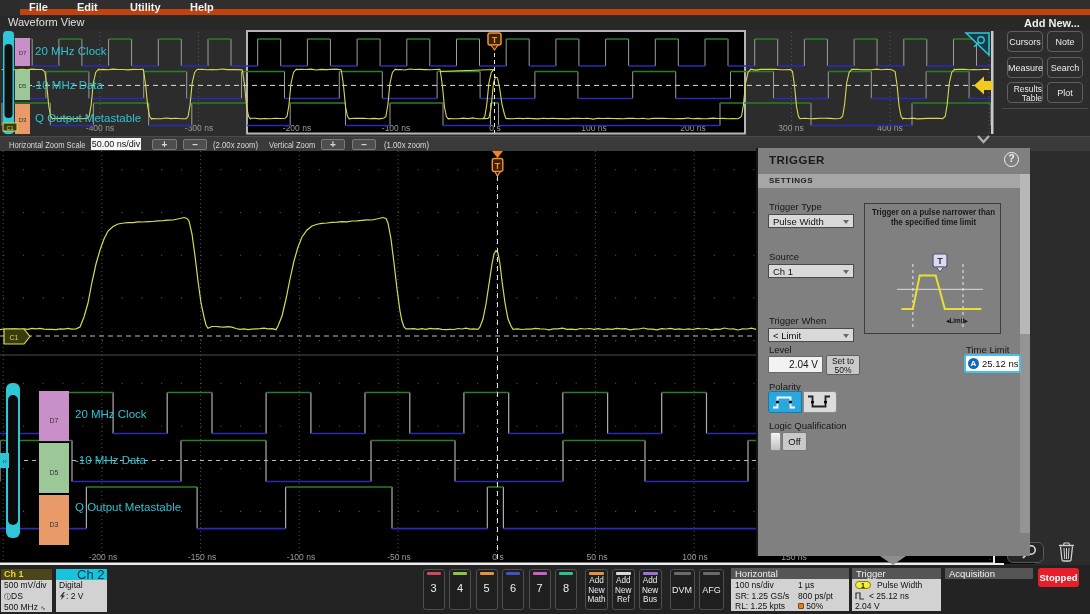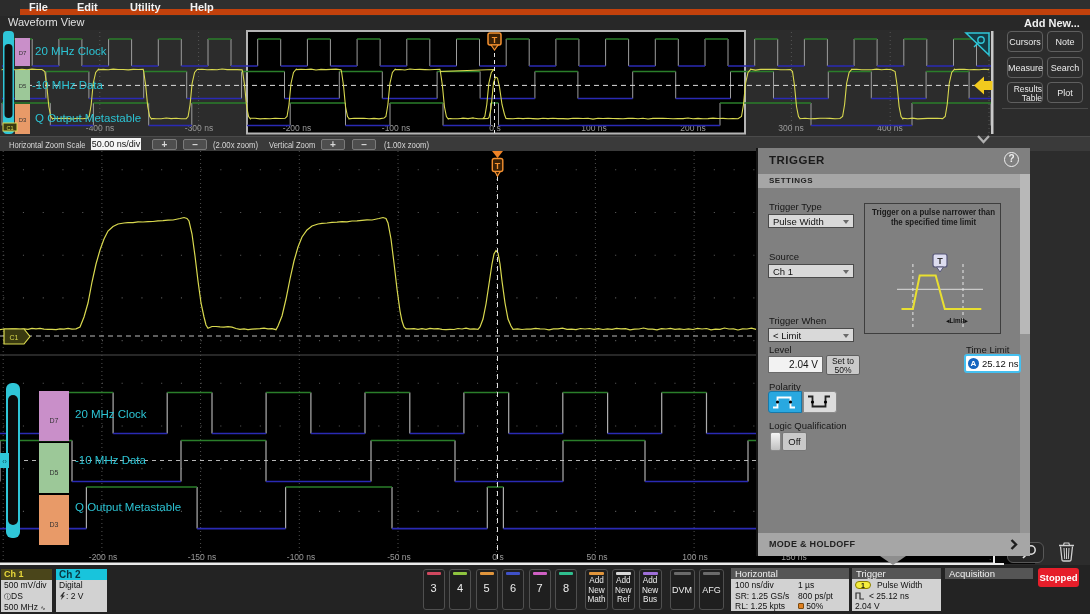--- a/index.html
+++ b/index.html
@@ -248,26 +248,20 @@
     <svg width="32" height="20" viewBox="0 0 32 20">
           <path d="M4,4.5 h4.5 v10 h13 v-10 h4.5" fill="none" stroke="#222" stroke-width="1.8"></path>
           <circle cx="8.5" cy="10" r="1.6" fill="#000"></circle>
           <circle cx="21.5" cy="10" r="1.6" fill="#000"></circle>
         </svg>
   </div>
   <span class="plabel" style="left:11px;top:272px;">Logic Qualification</span>
   <div class="abs" style="left:12px;top:284px;width:11px;height:19px;background:linear-gradient(#f5f5f5,#c0c0c0);border:1px solid #888;border-radius:2px;"></div>
   <div class="abs" style="left:24px;top:284px;width:25px;height:19px;background:#c9c9c9;border:1px solid #777;border-radius:2px;color:#111;font-size:9.5px;text-align:center;line-height:17px;">Off</div>
 
-  <div class="abs" style="left:0;top:385px;width:272px;height:23px;background:#a6a6a6;">
-    <span class="abs" style="left:11px;top:6px;font-size:9px;font-weight:bold;color:#222;letter-spacing:0.3px;">MODE &amp; HOLDOFF</span>
-    <svg class="abs" style="left:252px;top:6px;" width="8" height="11" viewBox="0 0 8 11">
-          <polyline points="1.5,1 6,5.5 1.5,10" fill="none" stroke="#1e1e1e" stroke-width="2.4"></polyline>
-        </svg>
-  </div>
 </div>
 
 <div class="abs" style="left:880px;top:556px;width:0;height:0;border-left:13px solid transparent;border-right:13px solid transparent;border-top:9px solid #8e8e8e;"></div>
 
 <svg class="abs" style="left:1057px;top:541px;" width="19" height="21" viewBox="0 0 19 21">
   <path d="M3.5,5.5 L5,19 Q5.1,20 6.5,20 L12.5,20 Q13.9,20 14,19 L15.5,5.5" fill="none" stroke="#cfcfcf" stroke-width="1.3"></path>
   <line x1="2" y1="4.5" x2="17" y2="4.5" stroke="#cfcfcf" stroke-width="1.5"></line>
   <path d="M6.5,4 L7.2,2 L11.8,2 L12.5,4" fill="none" stroke="#cfcfcf" stroke-width="1.2"></path>
   <line x1="7" y1="7" x2="7.7" y2="18" stroke="#cfcfcf" stroke-width="1"></line>
   <line x1="9.5" y1="7" x2="9.5" y2="18" stroke="#cfcfcf" stroke-width="1"></line>
@@ -275,21 +269,21 @@
 </svg>
 
 <div class="abs" style="left:0;top:565px;width:1090px;height:49px;background:#232323;">
 
   <div class="abs" style="left:1px;top:4px;width:51px;height:42.5px;">
     <div style="background:#4a451a;color:#e8d83a;font-size:9px;font-weight:bold;height:11px;line-height:11px;padding-left:3px;">Ch 1</div>
     <div style="background:#d2d2d2;color:#111;font-size:8.5px;line-height:10.5px;height:31.5px;padding:0 0 0 3px;">500 mV/div<br><span style="font-size:7px;">ⓘ</span>DS<br>500 MHz <span style="font-size:6px;">∿</span></div>
   </div>
 
   <div class="abs" style="left:56px;top:4px;width:51px;height:42.5px;">
-    <div style="background:#18c4dc;color:#092;font-size:10px;font-weight:bold;height:11px;line-height:11px;padding-left:3px;color:#083742;">Ch 2</div>
+    <div style="background:#18c4dc;color:#092;font-size:13px;font-weight:normal;height:11px;line-height:11px;padding-left:21px;color:#083742;">Ch 2</div>
     <div style="background:#d2d2d2;color:#111;font-size:8.5px;line-height:10.5px;height:31.5px;padding:0 0 0 3px;">Digital<br><svg width="7" height="8" viewBox="0 0 7 8" style="vertical-align:-1px;">
             <path d="M4.6,0 L1,4.4 L3,4.4 L1.8,8 L6,3.4 L3.9,3.4 L5.8,0 Z" fill="#333"></path>
           </svg>: 2 V</div>
   </div>
   <div class="abs" style="left:422.5px;top:4px;width:22px;height:41px;background:#1f1f1f;border:1px solid #4f4f4f;border-radius:3px;">
     <div class="abs" style="left:3px;top:2px;width:14px;height:2.5px;background:#d0485f;border-radius:1px;"></div>
     <div class="abs" style="left:0;top:12px;width:20px;text-align:center;color:#ececec;font-size:11px;">3</div>
   </div>
   <div class="abs" style="left:449px;top:4px;width:22px;height:41px;background:#1f1f1f;border:1px solid #4f4f4f;border-radius:3px;">
     <div class="abs" style="left:3px;top:2px;width:14px;height:2.5px;background:#8fc43f;border-radius:1px;"></div>

